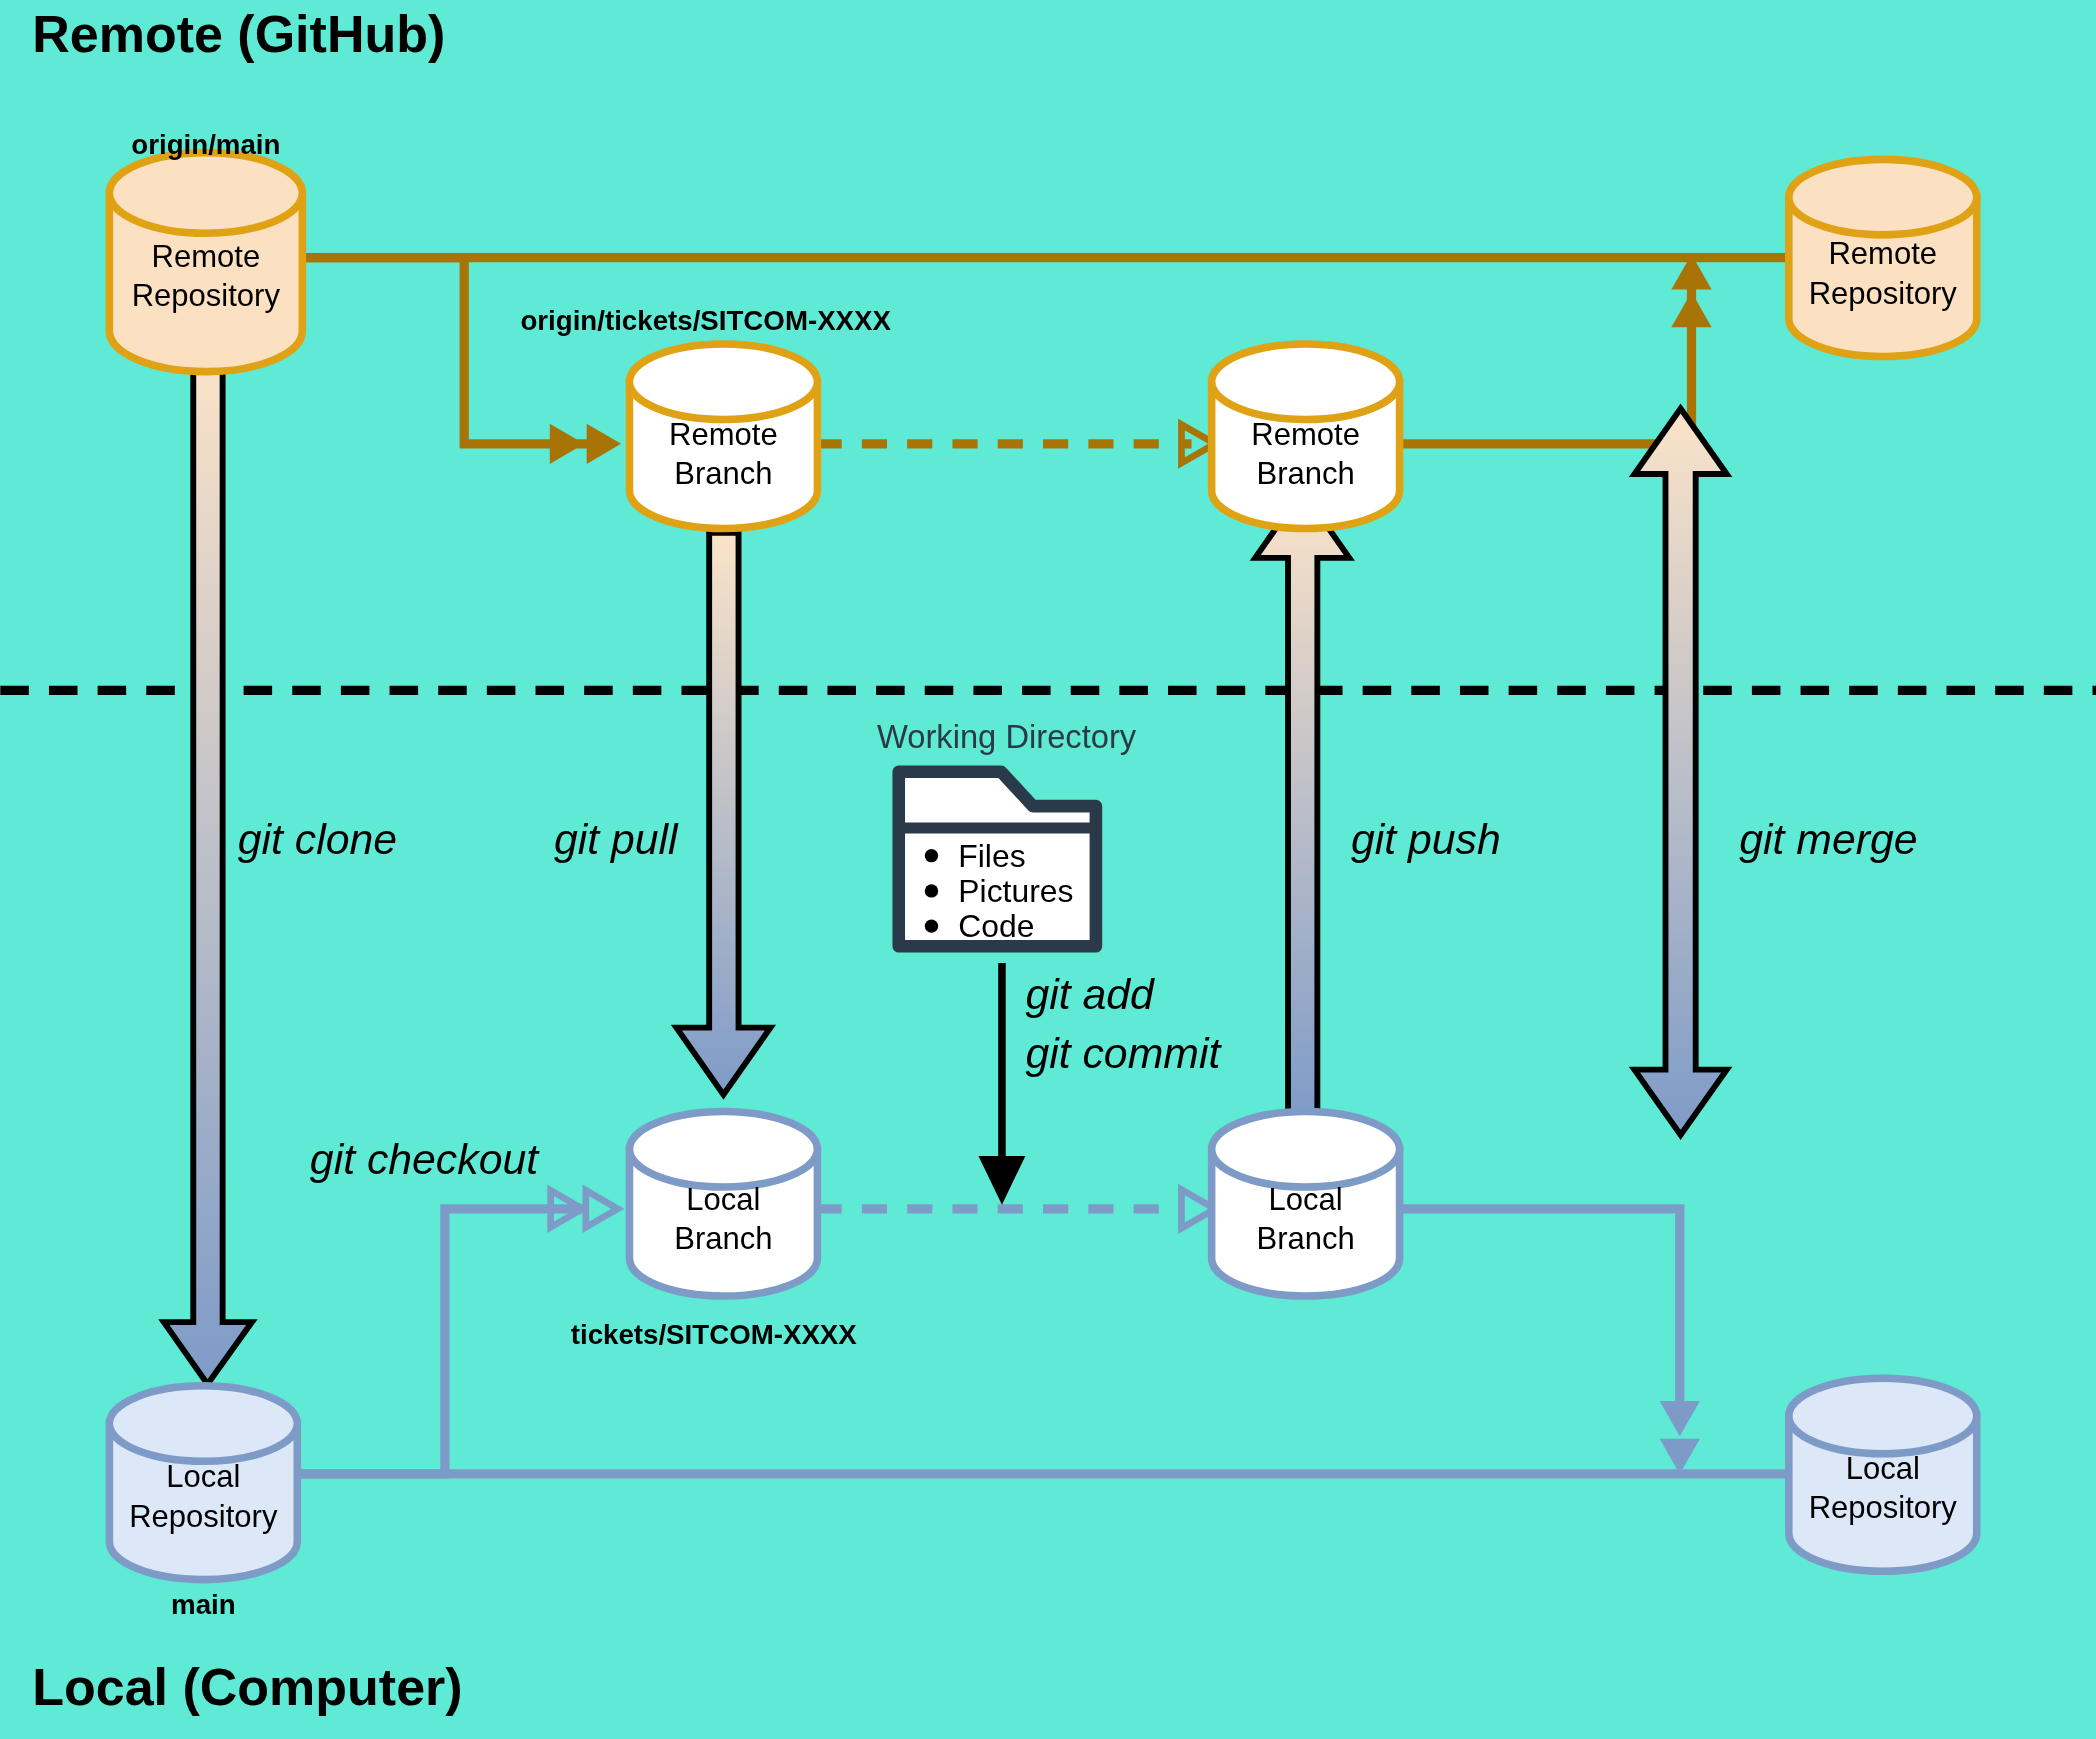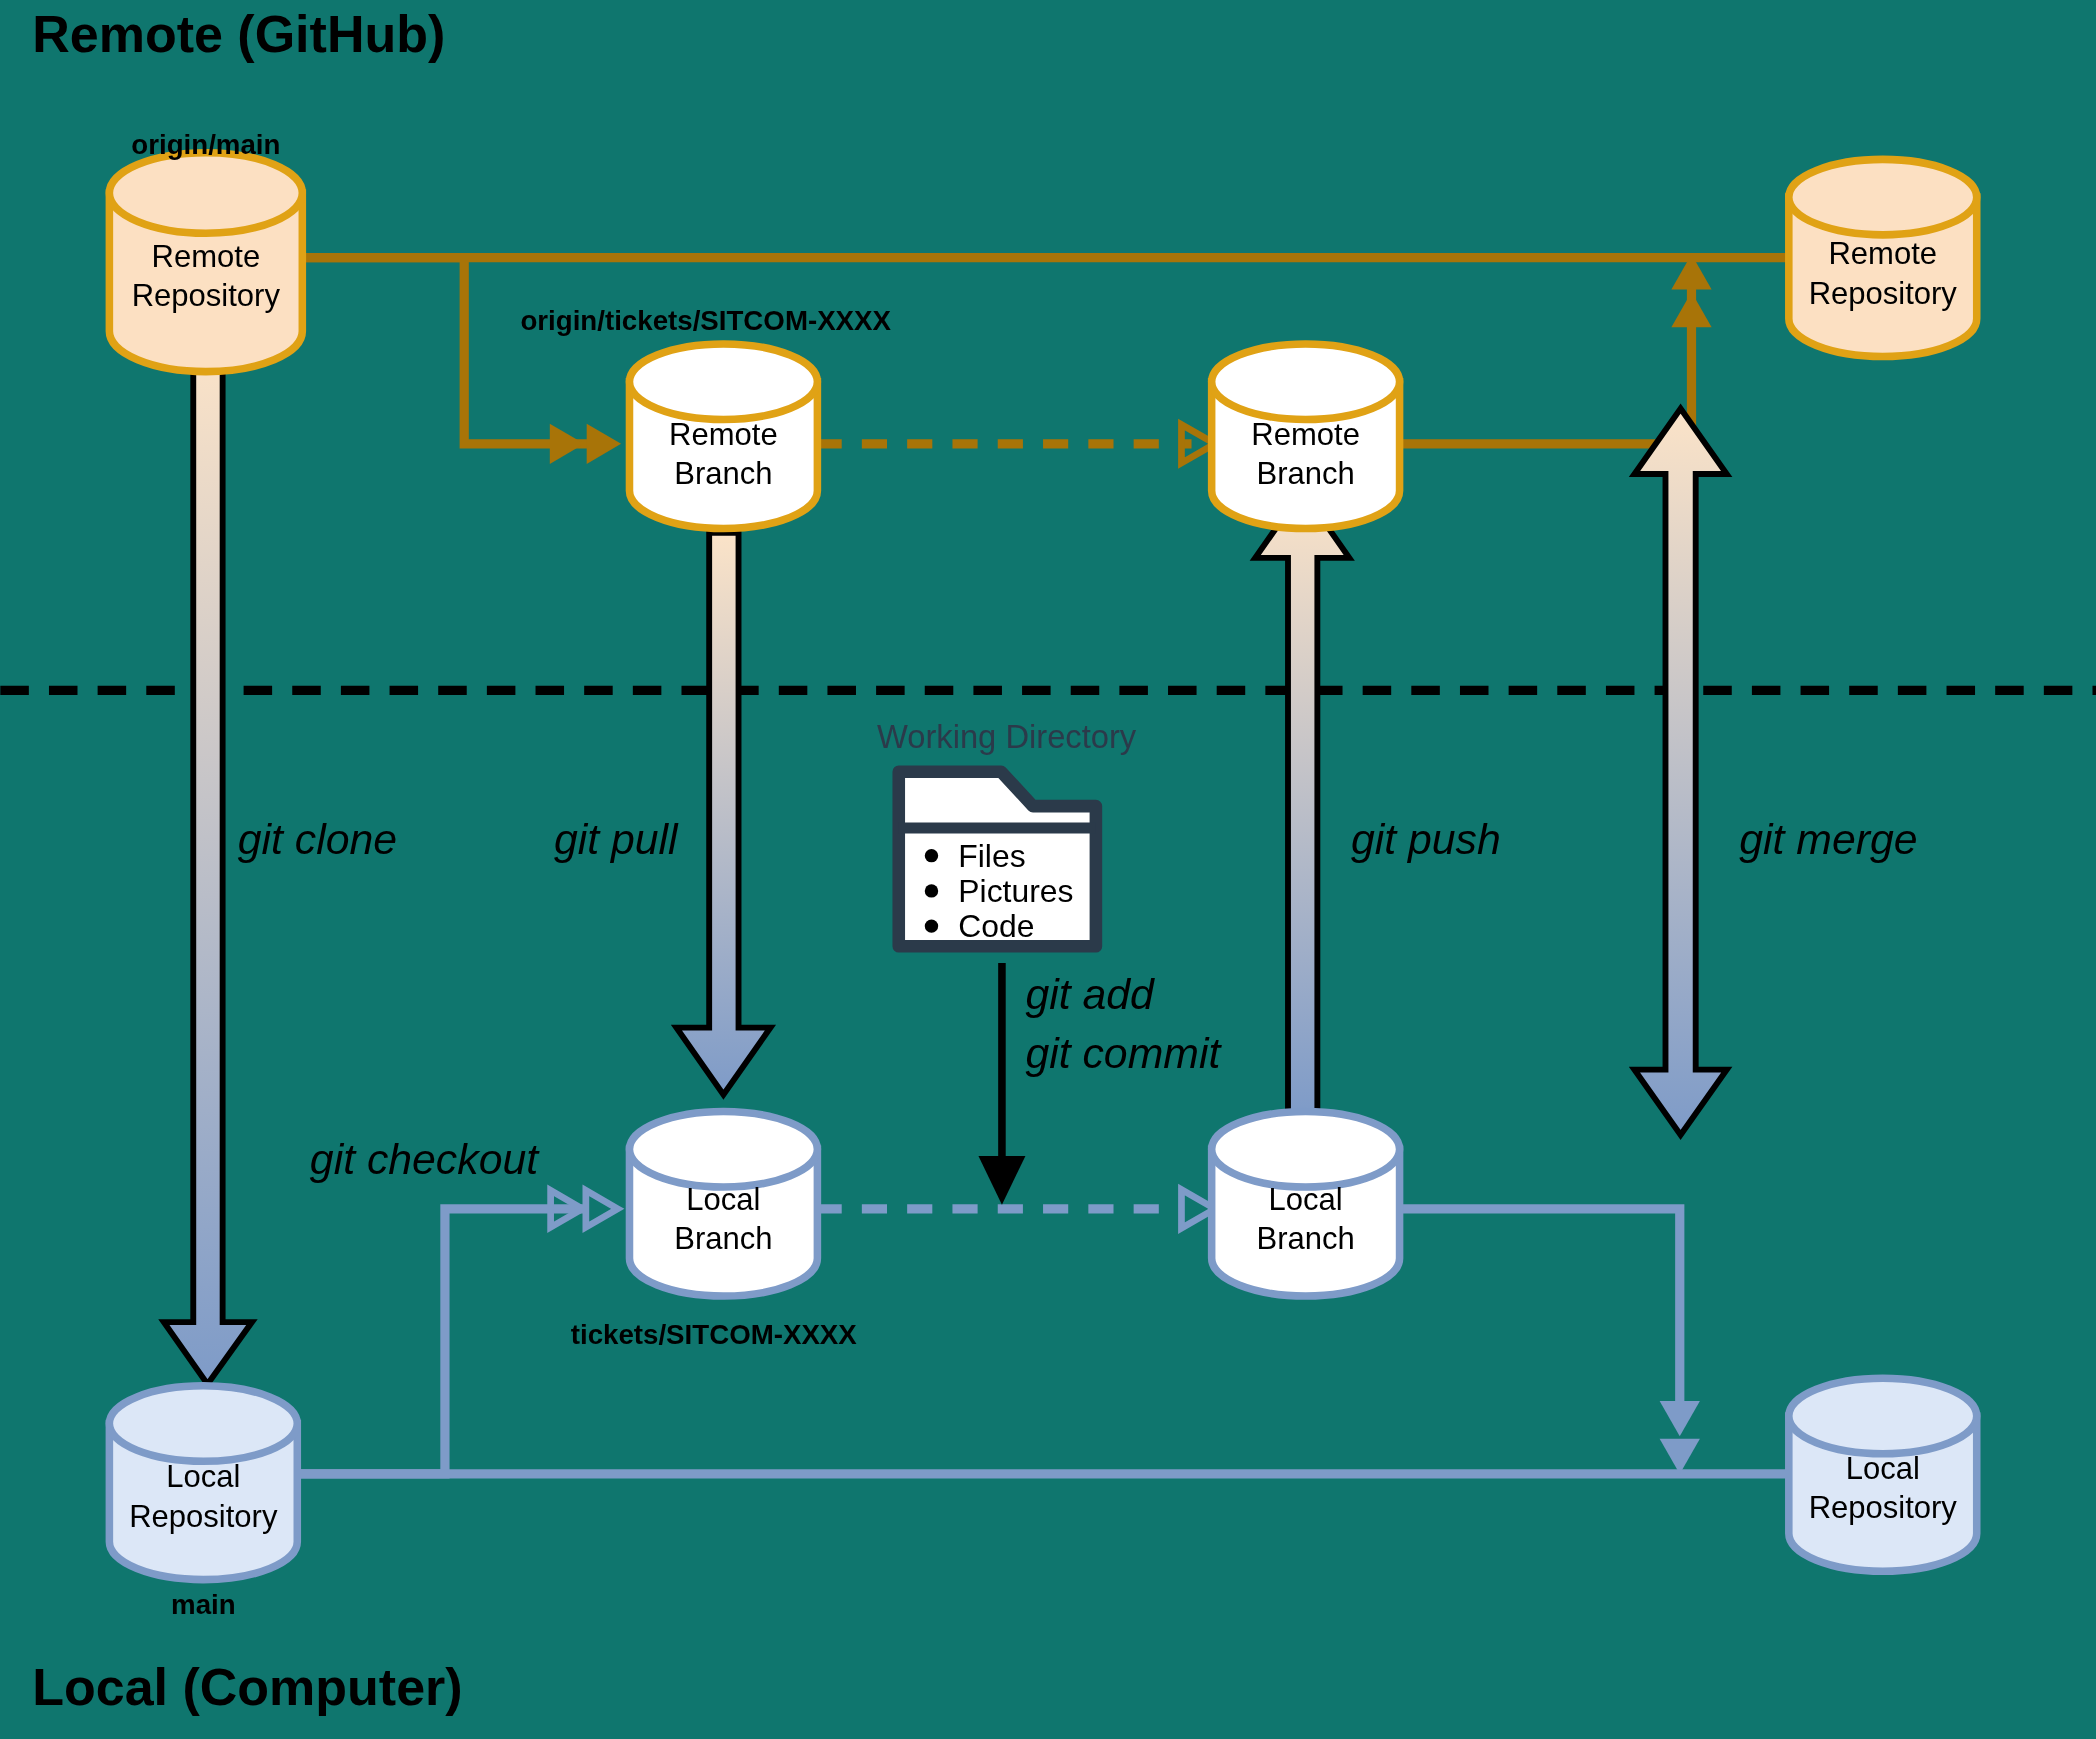--- a/index.html
+++ b/index.html
@@ -1,17 +1,17 @@
 <!DOCTYPE html>
 <html style="font-size:13.4px"><head>
 <meta charset="utf-8">
 <style>
   html,body{margin:0;padding:0;background:#ffffff;}
   body{width:2097px;height:1739px;overflow:hidden;font-family:"Liberation Sans",sans-serif;}
-  #stage{position:relative;width:2097px;height:1739px;background:#0f766e;}
+  #stage{position:relative;width:2097px;height:1739px;background:#5eead4;}
   svg#diagram{position:absolute;left:0;top:0;width:2097px;height:1739px;}
   .zone-title{font-family:"Liberation Sans",sans-serif;font-weight:bold;font-size:62px;fill:#000;}
   .branch-label{font-family:"Liberation Sans",sans-serif;font-weight:bold;font-size:33px;fill:#000;}
   .node-text{font-family:"Liberation Sans",sans-serif;font-weight:normal;font-size:37px;fill:#000;}
   .cmd-label{font-family:"Liberation Sans",sans-serif;font-style:italic;font-size:51px;fill:#000;}
   .wd-title{font-family:"Liberation Sans",sans-serif;font-size:39px;fill:#2b3a4a;}
   .wd-item{font-family:"Liberation Sans",sans-serif;font-size:38px;fill:#000;}
 </style>
 </head>
 <body>

